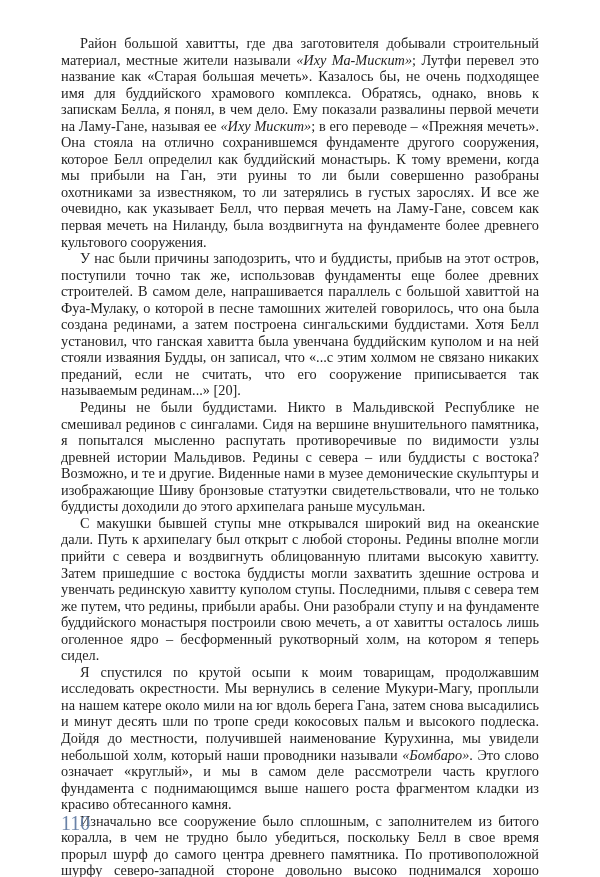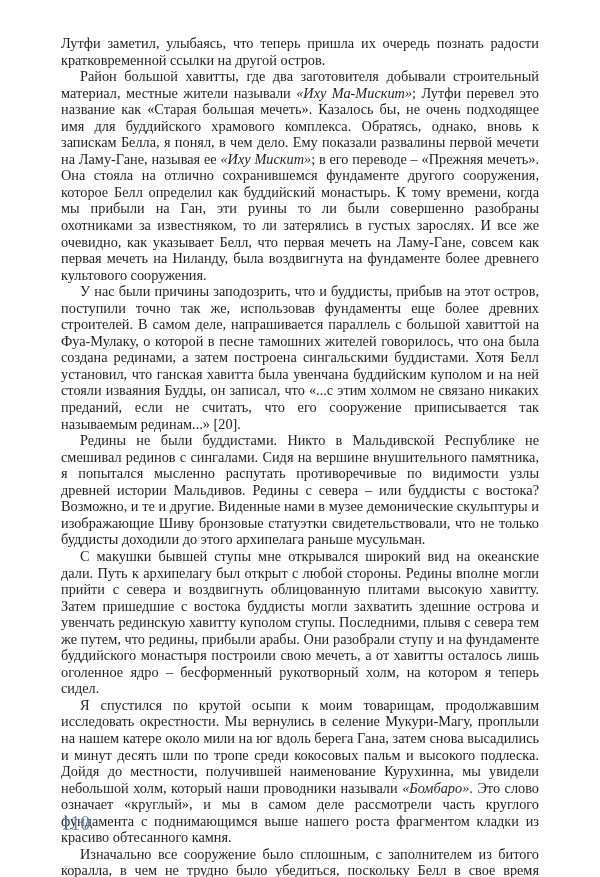--- a/index.html
+++ b/index.html
@@ -25,21 +25,20 @@
     font-family: "Liberation Serif", "DejaVu Serif", serif;
     font-size: 20px;
     color: #6a83a8;
   }
   i { }
 </style>
 </head>
 <body>
 
 <div class="page">
-  <p class="para first">Лутфи заметил, улыбаясь, что теперь пришла их очередь познать радости кратковременной ссылки на другой остров.</p>
   <p class="para"><span>Район большой хавитты, где два заготовителя добывали строительный материал, местные жители называли </span><i>«Иху Ма-Мискит»</i><span>; Лутфи перевел это название как «Старая большая мечеть». Казалось бы, не очень подходящее имя для буддийского храмового комплекса. Обратясь, однако, вновь к запискам Белла, я понял, в чем дело. Ему показали развалины первой мечети на Ламу-Гане, называя ее </span><i>«Иху Мискит»</i><span>; в его переводе – «Прежняя мечеть». Она стояла на отлично сохранившемся фундаменте другого сооружения, которое Белл определил как буддийский монастырь. К тому времени, когда мы прибыли на Ган, эти руины то ли были совершенно разобраны охотниками за известняком, то ли затерялись в густых зарослях. И все же очевидно, как указывает Белл, что первая мечеть на Ламу-Гане, совсем как первая мечеть на Ниланду, была воздвигнута на фундаменте более древнего культового сооружения.</span></p>
   <p class="para">У нас были причины заподозрить, что и буддисты, прибыв на этот остров, поступили точно так же, использовав фундаменты еще более древних строителей. В самом деле, напрашивается параллель с большой хавиттой на Фуа-Мулаку, о которой в песне тамошних жителей говорилось, что она была создана рединами, а затем построена сингальскими буддистами. Хотя Белл установил, что ганская хавитта была увенчана буддийским куполом и на ней стояли изваяния Будды, он записал, что «...с этим холмом не связано никаких преданий, если не считать, что его сооружение приписывается так называемым рединам...» [20].</p>
   <p class="para">Редины не были буддистами. Никто в Мальдивской Республике не смешивал рединов с сингалами. Сидя на вершине внушительного памятника, я попытался мысленно распутать противоречивые по видимости узлы древней истории Мальдивов. Редины с севера – или буддисты с востока? Возможно, и те и другие. Виденные нами в музее демонические скульптуры и изображающие Шиву бронзовые статуэтки свидетельствовали, что не только буддисты доходили до этого архипелага раньше мусульман.</p>
   <p class="para">С макушки бывшей ступы мне открывался широкий вид на океанские дали. Путь к архипелагу был открыт с любой стороны. Редины вполне могли прийти с севера и воздвигнуть облицованную плитами высокую хавитту. Затем пришедшие с востока буддисты могли захватить здешние острова и увенчать рединскую хавитту куполом ступы. Последними, плывя с севера тем же путем, что редины, прибыли арабы. Они разобрали ступу и на фундаменте буддийского монастыря построили свою мечеть, а от хавитты осталось лишь оголенное ядро – бесформенный рукотворный холм, на котором я теперь сидел.</p>
   <p class="para"><span>Я спустился по крутой осыпи к моим товарищам, продолжавшим исследовать окрестности. Мы вернулись в селение Мукури-Магу, проплыли на нашем катере около мили на юг вдоль берега Гана, затем снова высадились и минут десять шли по тропе среди кокосовых пальм и высокого подлеска. Дойдя до местности, получившей наименование Курухинна, мы увидели небольшой холм, который наши проводники называли </span><i>«Бомбаро»</i><span>. Это слово означает «круглый», и мы в самом деле рассмотрели часть круглого фундамента с поднимающимся выше нашего роста фрагментом кладки из красиво обтесанного камня.</span></p>
   <p class="para">Изначально все сооружение было сплошным, с заполнителем из битого коралла, в чем не трудно было убедиться, поскольку Белл в свое время прорыл шурф до самого центра древнего памятника. По противоположной шурфу северо-западной стороне довольно высоко поднимался хорошо сохранившийся пандус. Весьма своеобразное сооружение, притом наиболее сохранное изо всех, виденных нами до сих пор. В записках Белла оно называется «Мумбару Ступа».</p>
 </div>
 
 <div class="page-number">110</div>
 

